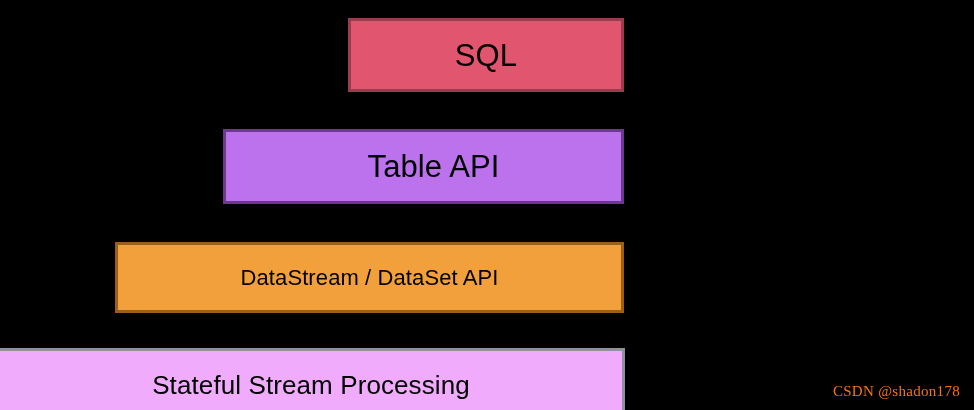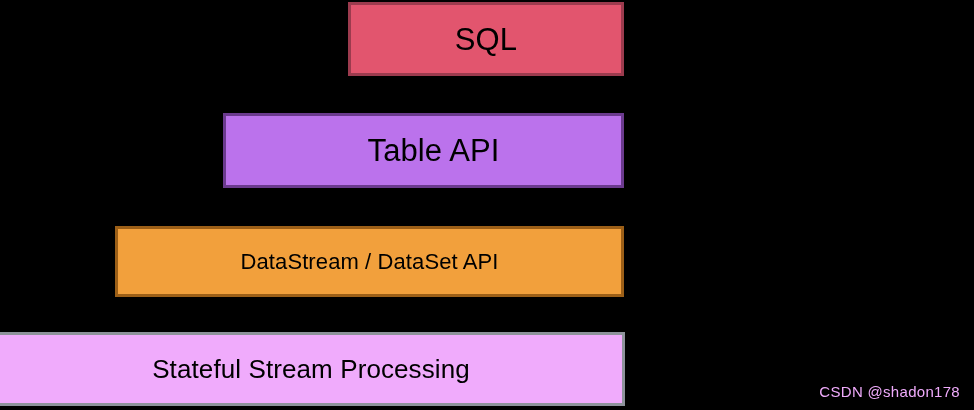--- a/index.html
+++ b/index.html
@@ -23,20 +23,21 @@
   .layer-box {
     position: absolute;
     box-sizing: border-box;
     display: flex;
     align-items: center;
     justify-content: center;
     color: #000000;
     font-weight: 400;
     letter-spacing: 0.1px;
     white-space: nowrap;
+    margin-top: 16px;
   }
   .layer-label {
     display: block;
     line-height: 1;
   }
 
   
   #box-sql {
     left: 348px;
     top: 2px;
@@ -79,24 +80,25 @@
     background: #f0abfc;
     border: 3px solid #8E939B;
     border-left: none;
     font-size: 26px;
   }
 
   #watermark {
     position: absolute;
     right: 14px;
     bottom: 10px;
-    color: #f0abfc;
+    color: #f97316;
     font-size: 15px;
     letter-spacing: 0.3px;
     white-space: nowrap;
+    font-family: Liberation Serif, serif;
   }
 </style>
 </head>
 <body>
 
 <div id="canvas">
 
   <div class="layer-box" id="box-sql">
     <span class="layer-label">SQL</span>
   </div>

